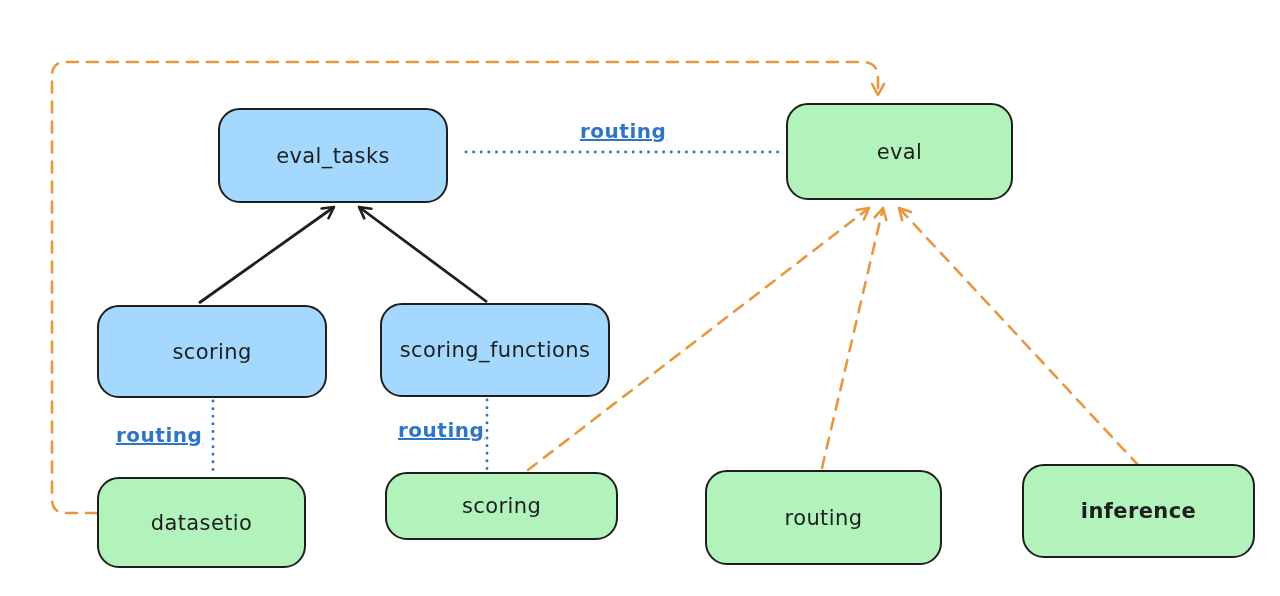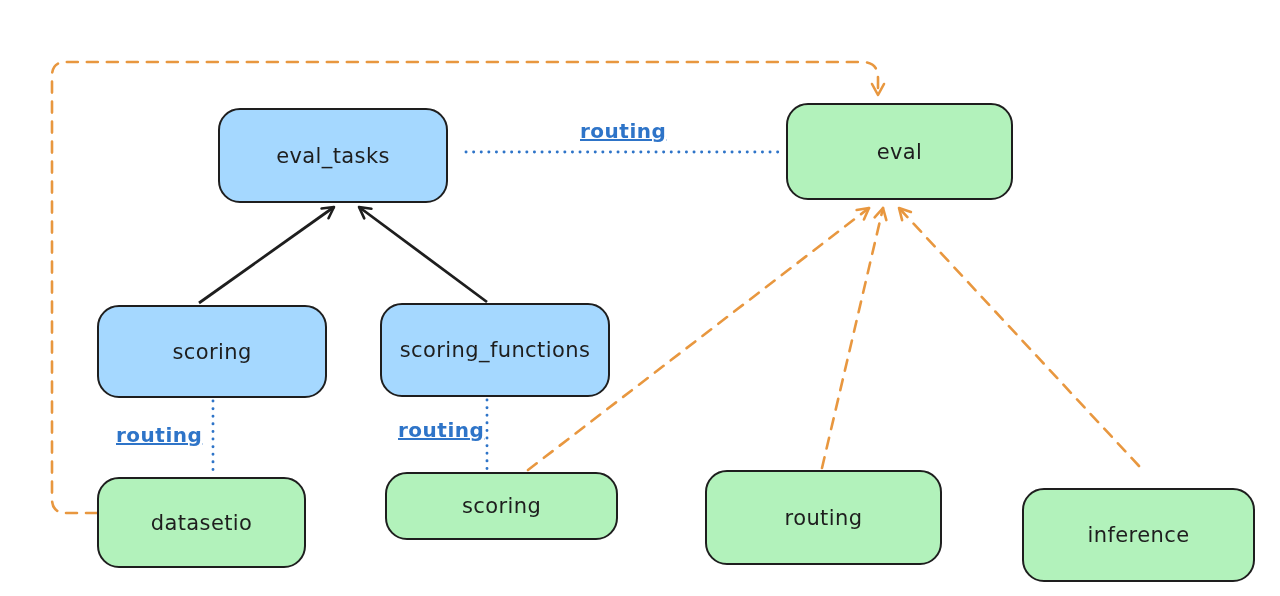--- a/index.html
+++ b/index.html
@@ -104,21 +104,21 @@
   </div>
 
   <div class="node green" style="left:385px; top:472px; width:233px; height:68px;">
     <span>scoring</span>
   </div>
 
   <div class="node green" style="left:705px; top:470px; width:237px; height:95px;">
     <span>routing</span>
   </div>
 
-  <div class="node green" style="left:1022px; top:488px; width:233px; height:94px;">
+  <div class="node green" style="left:1022px; top:464px; width:233px; height:94px;font-weight:bold;">
     <span>inference</span>
   </div>
 
   <div class="edge-label" style="left:580px; top:119px;">routing</div>
 
   <div class="edge-label" style="left:116px; top:423px;">routing</div>
 
   <div class="edge-label" style="left:398px; top:418px;">routing</div>
 
 </div>

